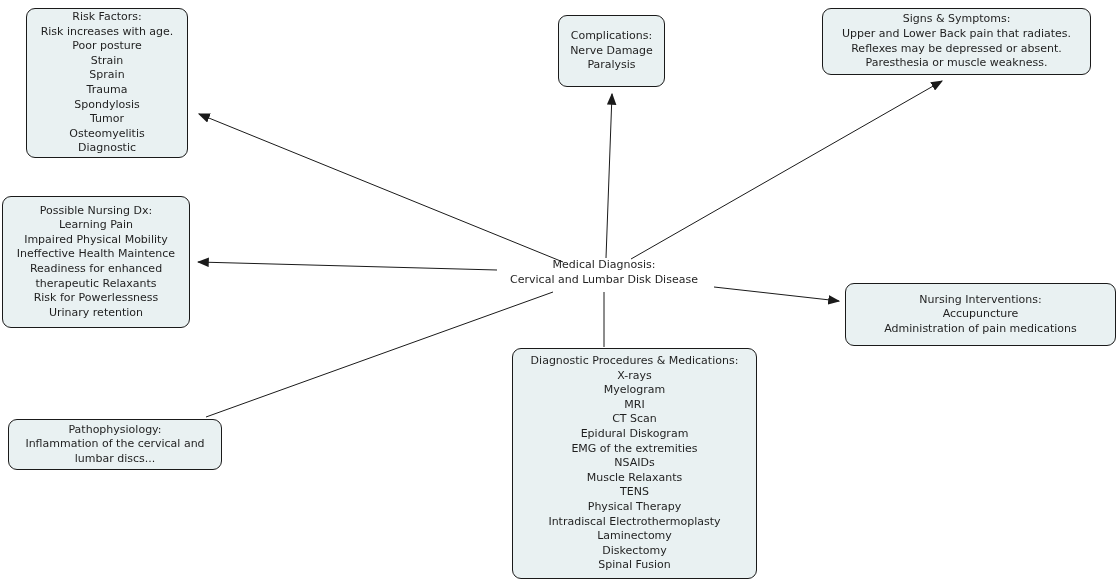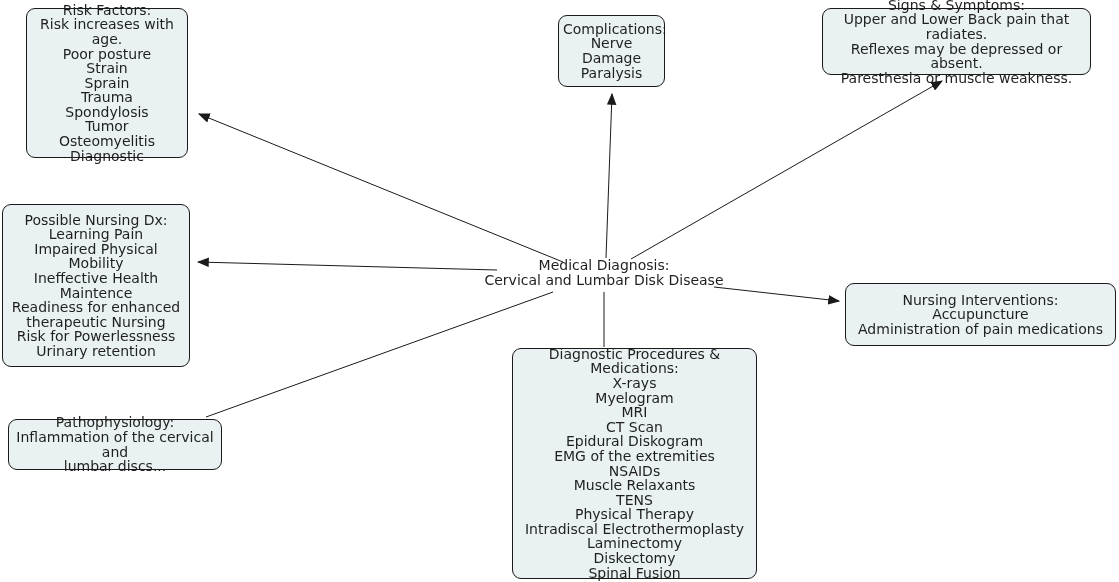--- a/index.html
+++ b/index.html
@@ -8,21 +8,21 @@
     --text-color:#1f1f1f;
     --arrow-color:#1a1a1a;
     --background:#ffffff;
   }
   html,body{margin:0;padding:0;background:var(--background);}
   #canvas{
     position:relative;
     width:1119px;height:582px;
     background:var(--background);
     font-family:"DejaVu Sans","Liberation Sans",sans-serif;
-    font-size:14px;
+    font-size:11px;
     line-height:14.6px;
     color:var(--text-color);
     overflow:hidden;
   }
   #edges{position:absolute;left:0;top:0;width:1119px;height:582px;pointer-events:none;}
   #edges line{stroke:var(--arrow-color);stroke-width:1;}
   .node{
     position:absolute;
     box-sizing:border-box;
     background:var(--box-fill);
@@ -31,21 +31,21 @@
     display:flex;
     flex-direction:column;
     justify-content:center;
     text-align:center;
     padding:2px 4px;
   }
   .node .lines{width:100%;}
   #node-risk-factors        {left:26px;  top:8px;   width:162px; height:150px;}
   #node-complications       {left:558px; top:15px;  width:107px; height:72px;}
   #node-signs-symptoms      {left:822px; top:8px;   width:269px; height:67px;}
-  #node-possible-nursing-dx {left:2px;   top:204px; width:188px; height:163px;}
+  #node-possible-nursing-dx {left:2px;   top:196px; width:188px; height:132px;}
   #node-nursing-interventions{left:845px;top:283px; width:271px; height:63px;}
   #node-pathophysiology     {left:8px;   top:419px; width:214px; height:51px;}
   #node-diagnostics         {left:512px; top:348px; width:245px; height:231px;}
   #center-node{
     position:absolute;
     left:604px; top:258px;
     transform:translateX(-50%);
     text-align:center;
     white-space:nowrap;
   }
@@ -102,21 +102,21 @@
       </div>
   </div>
 
   <div class="node" id="node-possible-nursing-dx">
     <div class="lines">
         <div>Possible Nursing Dx:</div>
         <div>Learning Pain</div>
         <div>Impaired Physical Mobility</div>
         <div>Ineffective Health Maintence</div>
         <div>Readiness for enhanced</div>
-        <div>therapeutic Nursing</div>
+        <div>therapeutic Relaxants</div>
         <div>Risk for Powerlessness</div>
         <div>Urinary retention</div>
       </div>
   </div>
 
   <div class="node" id="node-nursing-interventions">
     <div class="lines">
         <div>Nursing Interventions:</div>
         <div>Accupuncture</div>
         <div>Administration of pain medications</div>

